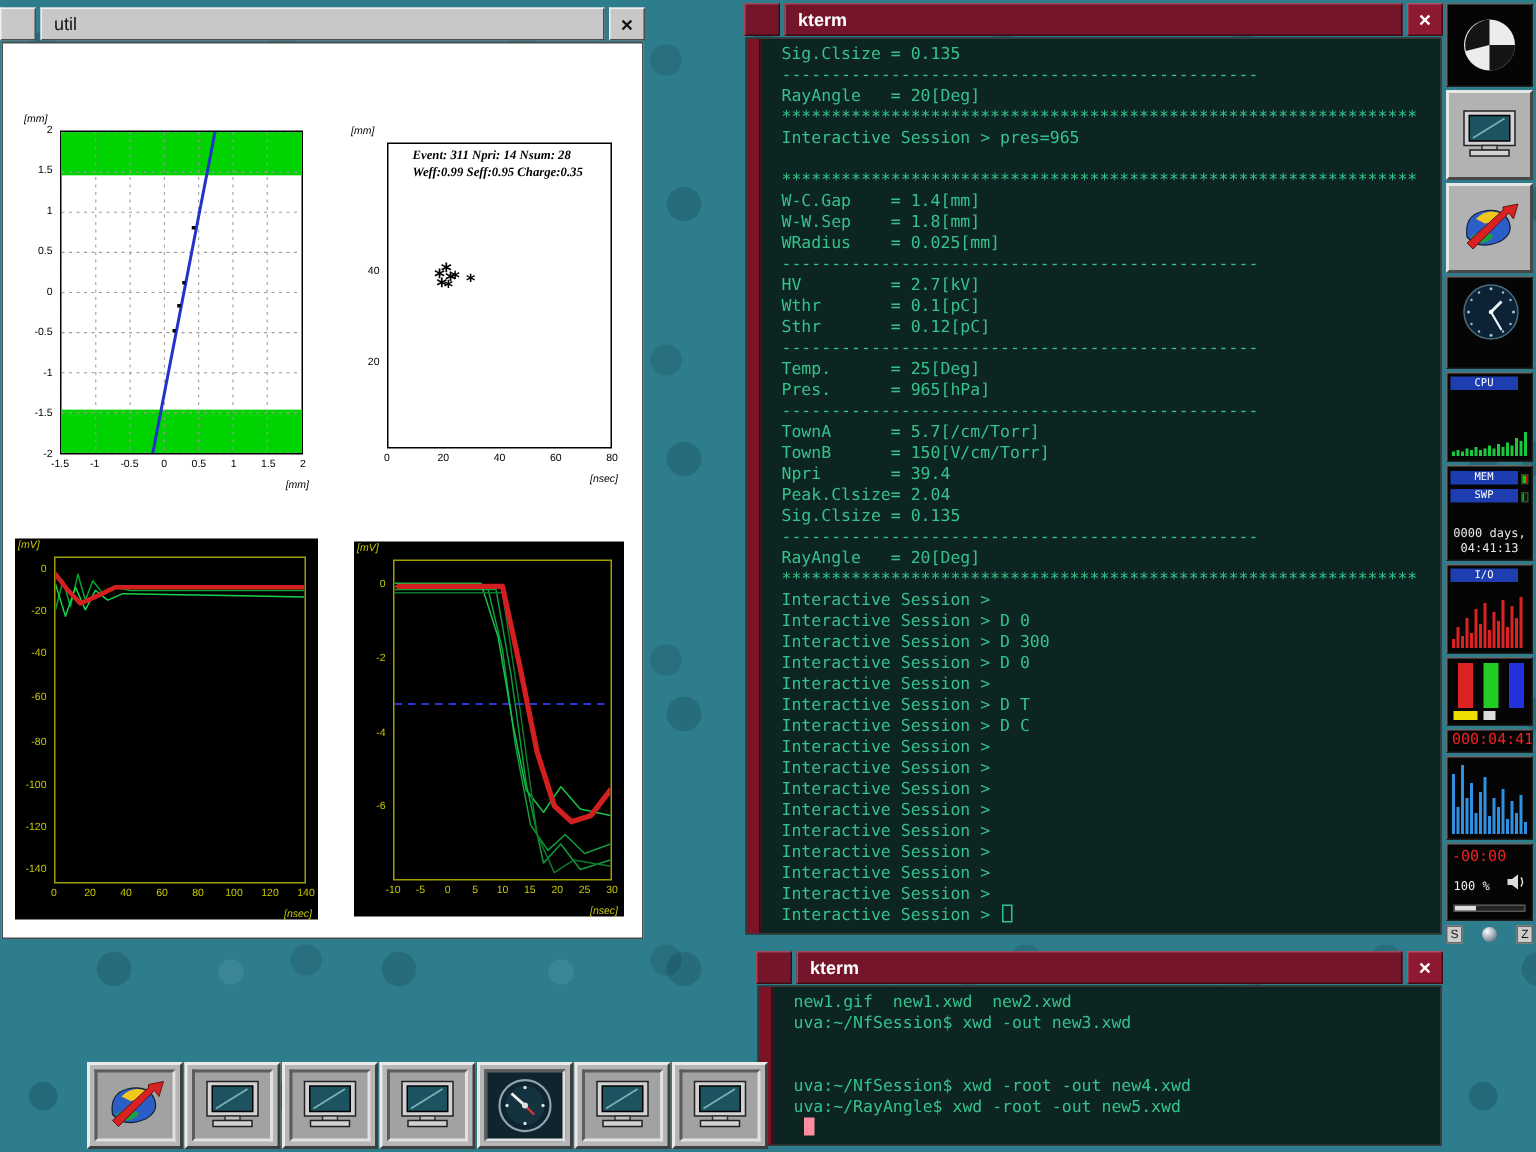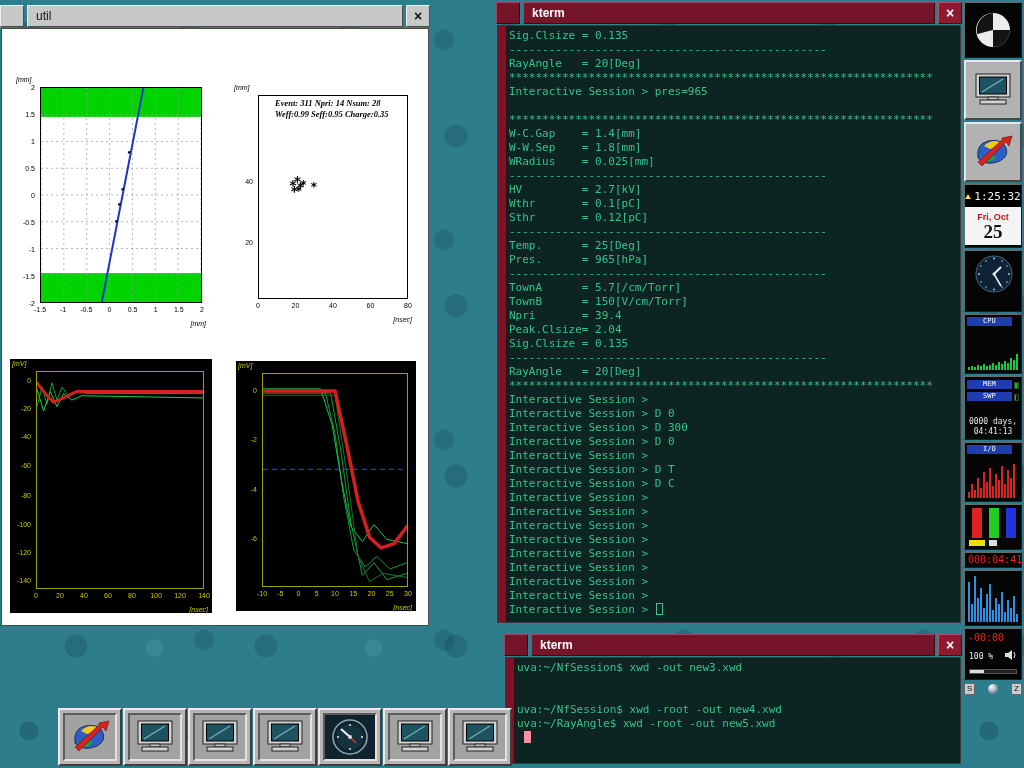--- a/index.html
+++ b/index.html
@@ -38,21 +38,21 @@
   .plot .xlab span{position:absolute;transform:translateX(-50%);font-size:7px;color:var(--ptick,#000);white-space:nowrap}
   .plot .yunit{position:absolute;left:2px;top:1px;font-size:7px;font-style:italic;color:var(--ptick,#000)}
   .plot .xunit{position:absolute;right:4px;bottom:0;font-size:7px;font-style:italic;color:var(--ptick,#000)}
   .pmark{position:absolute;transform:translate(-50%,-50%);line-height:1;font-family:"DejaVu Sans Mono",monospace;font-weight:bold}
   .p2head{position:absolute;left:16px;font-family:"Liberation Serif",serif;font-style:italic;font-weight:bold;font-size:8.5px;color:#000;white-space:nowrap}
   
   .kterm-top{left:496px;top:2px;width:466px;height:622px}
   .kterm-bottom{left:504px;top:634px;width:458px;height:131px}
   .kterm-body{position:absolute;top:23px;left:1px;right:1px;bottom:1px;background:#0c2522;border:1px solid #3a3a3a;display:flex}
   .kterm-scrollbar{width:9px;flex:none;background:#7b1426;border-right:1px solid #3a0a12}
-  .kterm-text{flex:1;padding:3px 2px;font-family:"DejaVu Sans Mono",monospace;font-size:11px;line-height:14px;color:#35c28c;white-space:pre;overflow:hidden}
+  .kterm-text{flex:1;padding:3px 14px;font-family:"DejaVu Sans Mono",monospace;font-size:11px;line-height:14px;color:#35c28c;white-space:pre;overflow:hidden}
   .tline{height:14px}
   .cursor-hollow{display:inline-block;width:7px;height:12px;border:1px solid #35c28c;vertical-align:-2px;margin-left:1px}
   .cursor-block{display:inline-block;width:7px;height:12px;background:#ff8fa0;vertical-align:-2px}
   
   .dock{position:absolute;top:0;right:0;width:62px;height:768px;display:flex;flex-direction:column;align-items:center;padding-top:2px;gap:2px}
   .tile{width:58px;flex:none;background:#050505;border:1px solid;border-color:#6a6a6a #1f1f1f #1f1f1f #6a6a6a;position:relative;overflow:hidden}
   .logo-tile{display:flex;align-items:center;justify-content:center}
   .tile.launcher{background:#b2b2b2;border:2px solid;border-color:#e6e6e6 #484848 #484848 #e6e6e6;display:flex;align-items:center;justify-content:center;padding:0}
   .clock-lcd{height:22px;background:#000;color:#f2f2f2;font-family:"DejaVu Sans Mono",monospace;font-size:11px;display:flex;align-items:center;justify-content:center;gap:3px}
   .alarm-tri{width:0;height:0;border-left:3px solid transparent;border-right:3px solid transparent;border-bottom:5px solid #ffdd33}
@@ -277,21 +277,21 @@
     <span class="tb-btn maroon-face"></span>
     <span class="tb-main maroon-face">
         <span class="tb-title">kterm</span>
       </span>
     <span class="tb-close red-face">
         <b>×</b>
       </span>
   </header>
   <div class="kterm-body">
     <div class="kterm-scrollbar"></div>
-    <div class="kterm-text"><div class="tline">uva:~/NfSession$ xwd -out new3.xwd</div><div class="tline"> </div><div class="tline"> </div><div class="tline">uva:~/NfSession$ xwd -root -out new4.xwd</div><div class="tline">uva:~/RayAngle$ xwd -root -out new5.xwd</div><div class="tline"> <span class="cursor-block"></span></div></div>
+    <div class="kterm-text"><div class="tline">new1.gif  new1.xwd  new2.xwd</div><div class="tline">uva:~/NfSession$ xwd -out new3.xwd</div><div class="tline"> </div><div class="tline"> </div><div class="tline">uva:~/NfSession$ xwd -root -out new4.xwd</div><div class="tline">uva:~/RayAngle$ xwd -root -out new5.xwd</div><div class="tline"> <span class="cursor-block"></span></div></div>
   </div>
 </section>
 
 <aside class="dock">
   <div class="tile logo-tile" style="height:56px">
       <svg width="40" height="40" viewBox="0 0 40 40">
         <circle cx="20" cy="20" r="17" fill="#ececec"></circle>
         <path d="M20 3 A17 17 0 0 0 4.3 24 L20 20 Z" fill="#141414"></path>
         <path d="M20 37 A17 17 0 0 0 37 20 L20 20 Z" fill="#141414"></path>
       </svg>
@@ -309,30 +309,20 @@
 
   <button class="tile launcher" style="height:60px">
       <svg width="42" height="36" viewBox="0 0 42 36">
         <path d="M6 24 Q4 10 16 7 Q30 4 34 14 Q37 22 28 27 Q14 33 6 24Z" fill="#2b5fc7" stroke="#123" stroke-width="0.8"></path>
         <path d="M12 12 Q20 4 30 9 Q26 14 18 15Z" fill="#f2c71d"></path>
         <path d="M8 24 Q16 19 24 23 Q20 29 12 28Z" fill="#1f9e45"></path>
         <path d="M30 4 L40 2 L37 12 L34 8 L10 32 L6 28 L30 6Z" fill="#d62222" stroke="#5a0f0f" stroke-width="0.6"></path>
       </svg>
     </button>
 
-  <div class="tile" style="height:64px">
-    <div class="clock-lcd">
-      <span class="alarm-tri"></span>
-      <span>1:25:32</span>
-    </div>
-    <div class="clock-date">
-      <span class="dow">Fri, Oct</span>
-      <span class="dom">25</span>
-    </div>
-  </div>
 
   <div class="tile" style="height:62px">
     <svg class="aclock-svg" width="54" height="46" viewBox="0 0 54 46">
       <circle cx="27" cy="22" r="18" fill="#0d2335" stroke="#4a6a80"></circle>
       <g fill="#9fc3d8">
         <circle cx="27" cy="6.5" r="1"></circle>
           <circle cx="42" cy="22" r="1"></circle>
           <circle cx="27" cy="37.5" r="1"></circle>
           <circle cx="12" cy="22" r="1"></circle>
         <circle cx="35" cy="9" r=".8"></circle>

